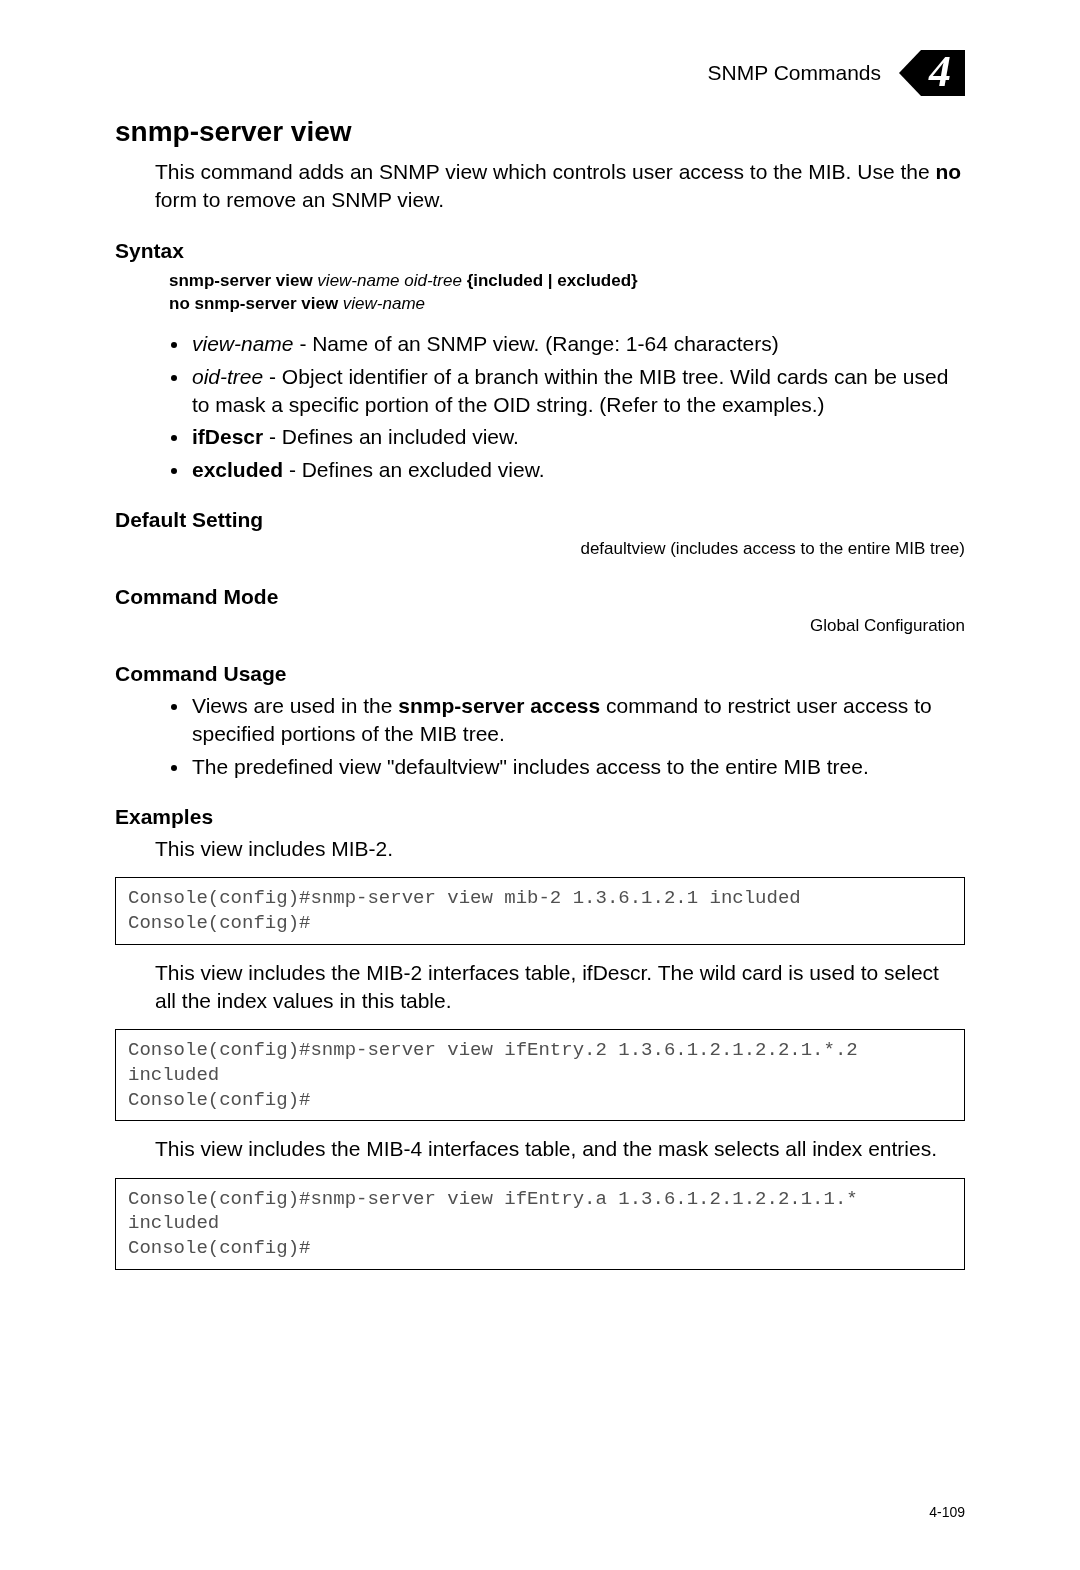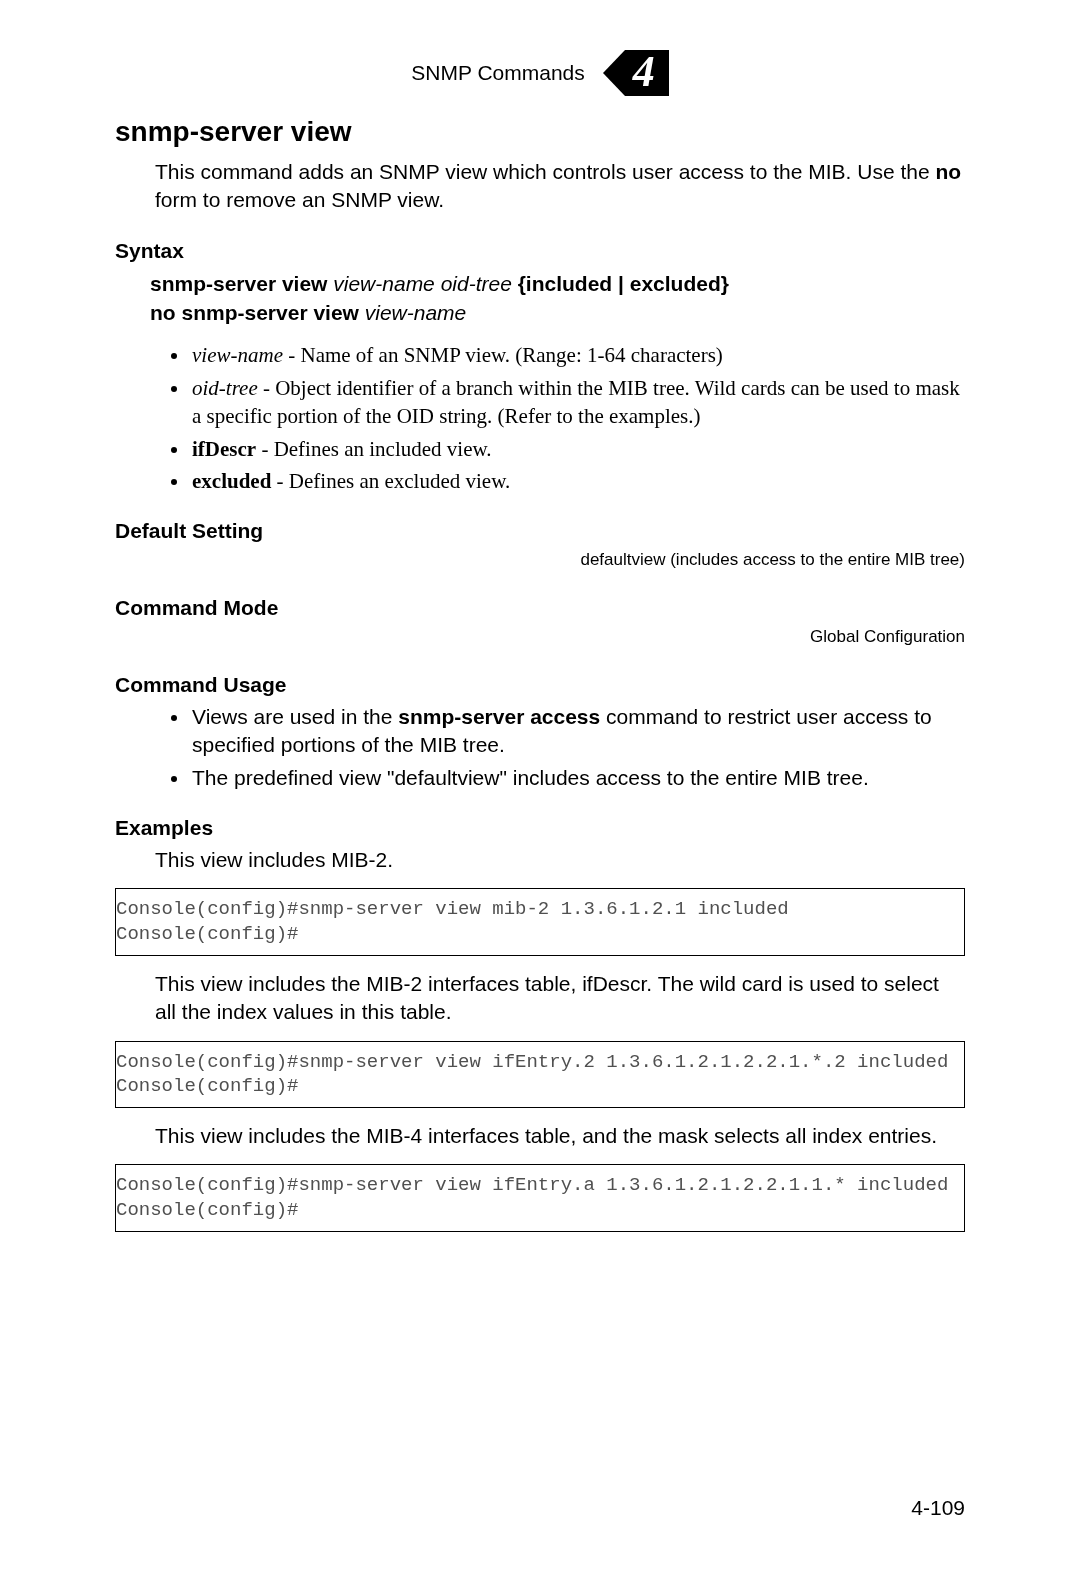--- a/index.html
+++ b/index.html
@@ -11,21 +11,21 @@
       font-family: Arial, Helvetica, sans-serif;
       background: #fff;
       width: 1080px;
       height: 1570px;
       padding: 50px 115px 50px 115px;
       color: #000;
       position: relative;
     }
     .header-area {
       display: flex;
-      justify-content: center;
+      justify-content: flex-end;
       align-items: center;
       margin-bottom: 20px;
     }
     .header-text {
       font-size: 21px;
       margin-right: 18px;
     }
     .chapter-badge {
       background: #000;
       color: #fff;
@@ -64,32 +64,31 @@
       margin-bottom: 14px;
       margin-left: 40px;
     }
     .subhead {
       font-size: 21px;
       font-weight: bold;
       margin-top: 24px;
       margin-bottom: 6px;
     }
     .syntax-line1, .syntax-line2 {
-      font-size: 21px;
-      margin-left: 35px;
+      font-size: 17px;
+      margin-left: 54px;
       line-height: 1.4;
     }
     .syntax-line1 .bold, .syntax-line2 .bold { font-weight: bold; }
     .syntax-line1 .ital, .syntax-line2 .ital { font-style: italic; }
     ul.params {
       list-style-type: disc;
       margin-left: 75px;
       margin-top: 14px;
       margin-bottom: 10px;
-      font-family: Liberation Serif, serif;
     }
     ul.params li {
       font-size: 21px;
       line-height: 1.35;
       margin-bottom: 4px;
       padding-left: 2px;
     }
     ul.params li .ital { font-style: italic; }
     ul.params li .bold { font-weight: bold; }
     .indented {
@@ -106,34 +105,34 @@
     }
     ul.usage li {
       font-size: 21px;
       line-height: 1.35;
       margin-bottom: 4px;
       padding-left: 2px;
     }
     ul.usage li .bold { font-weight: bold; }
     .code-box {
       border: 1px solid #000;
-      padding: 8px 0;
+      padding: 8px 12px;
       font-family: "Courier New", monospace;
       font-size: 19px;
       color: #505050;
       white-space: pre-wrap;
       line-height: 1.3;
       margin-bottom: 14px;
       margin-top: 6px;
     }
     .page-number {
       position: absolute;
       bottom: 50px;
       right: 115px;
-      font-size: 21px;
+      font-size: 14px;
     }
   </style>
 </head>
 <body>
 
 <div class="header-area">
   <span class="header-text">SNMP Commands</span>
   <span class="chapter-badge">4</span>
 </div>
 

